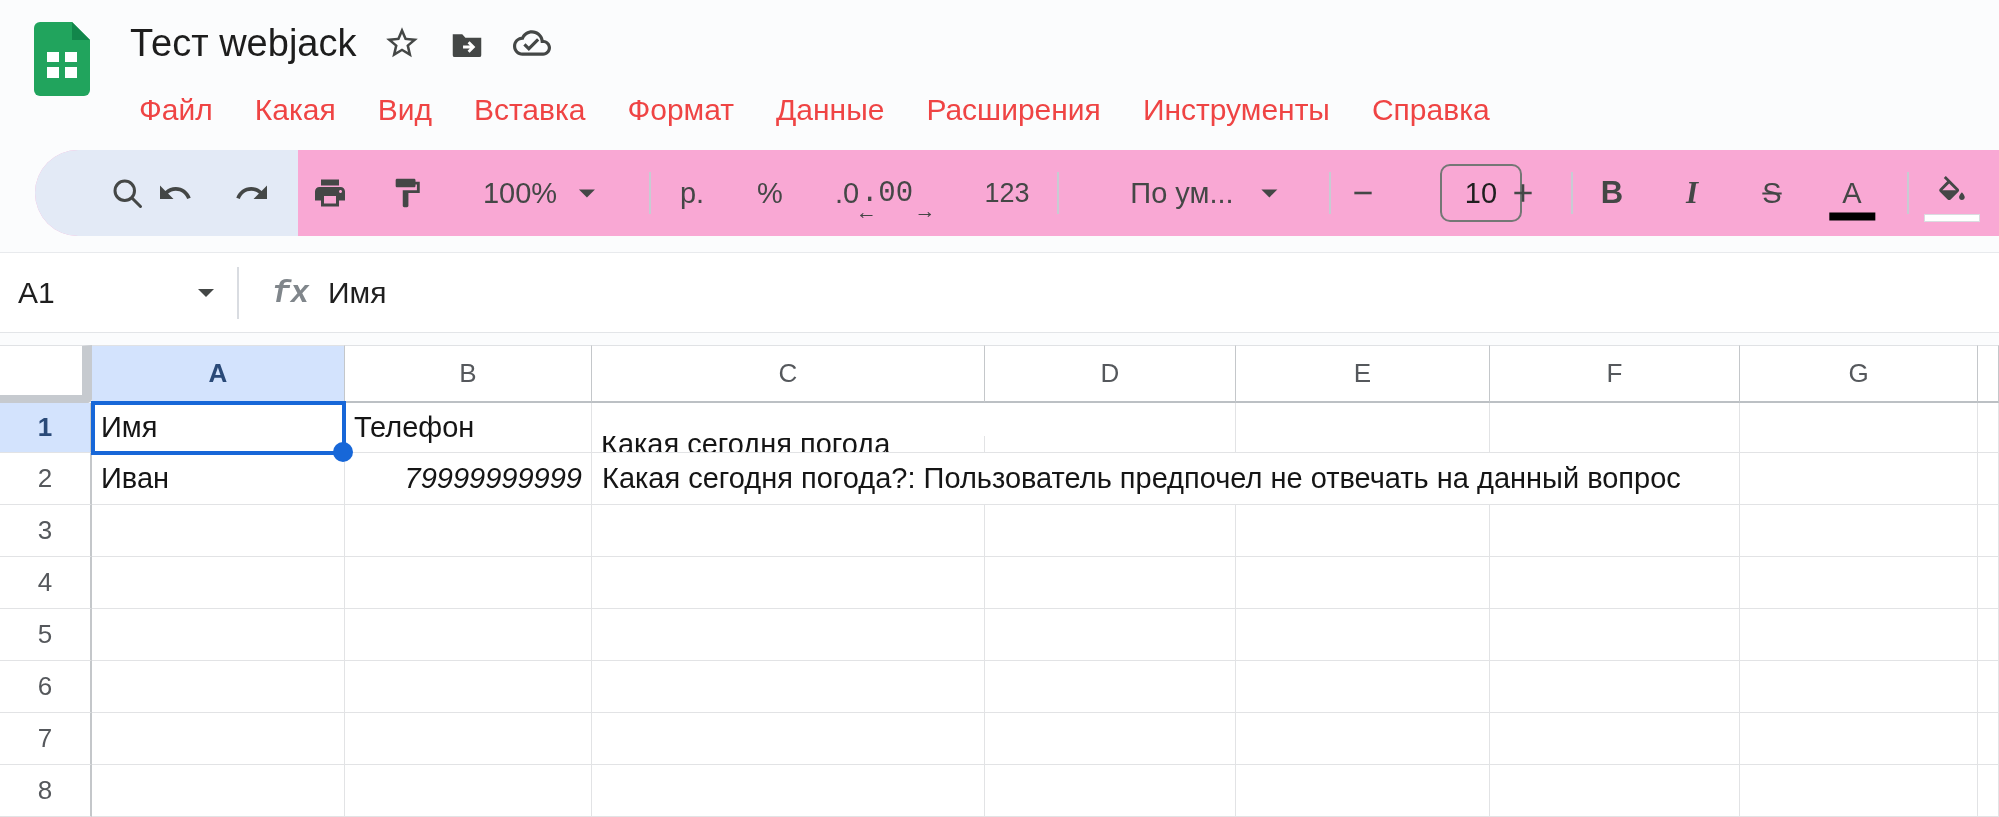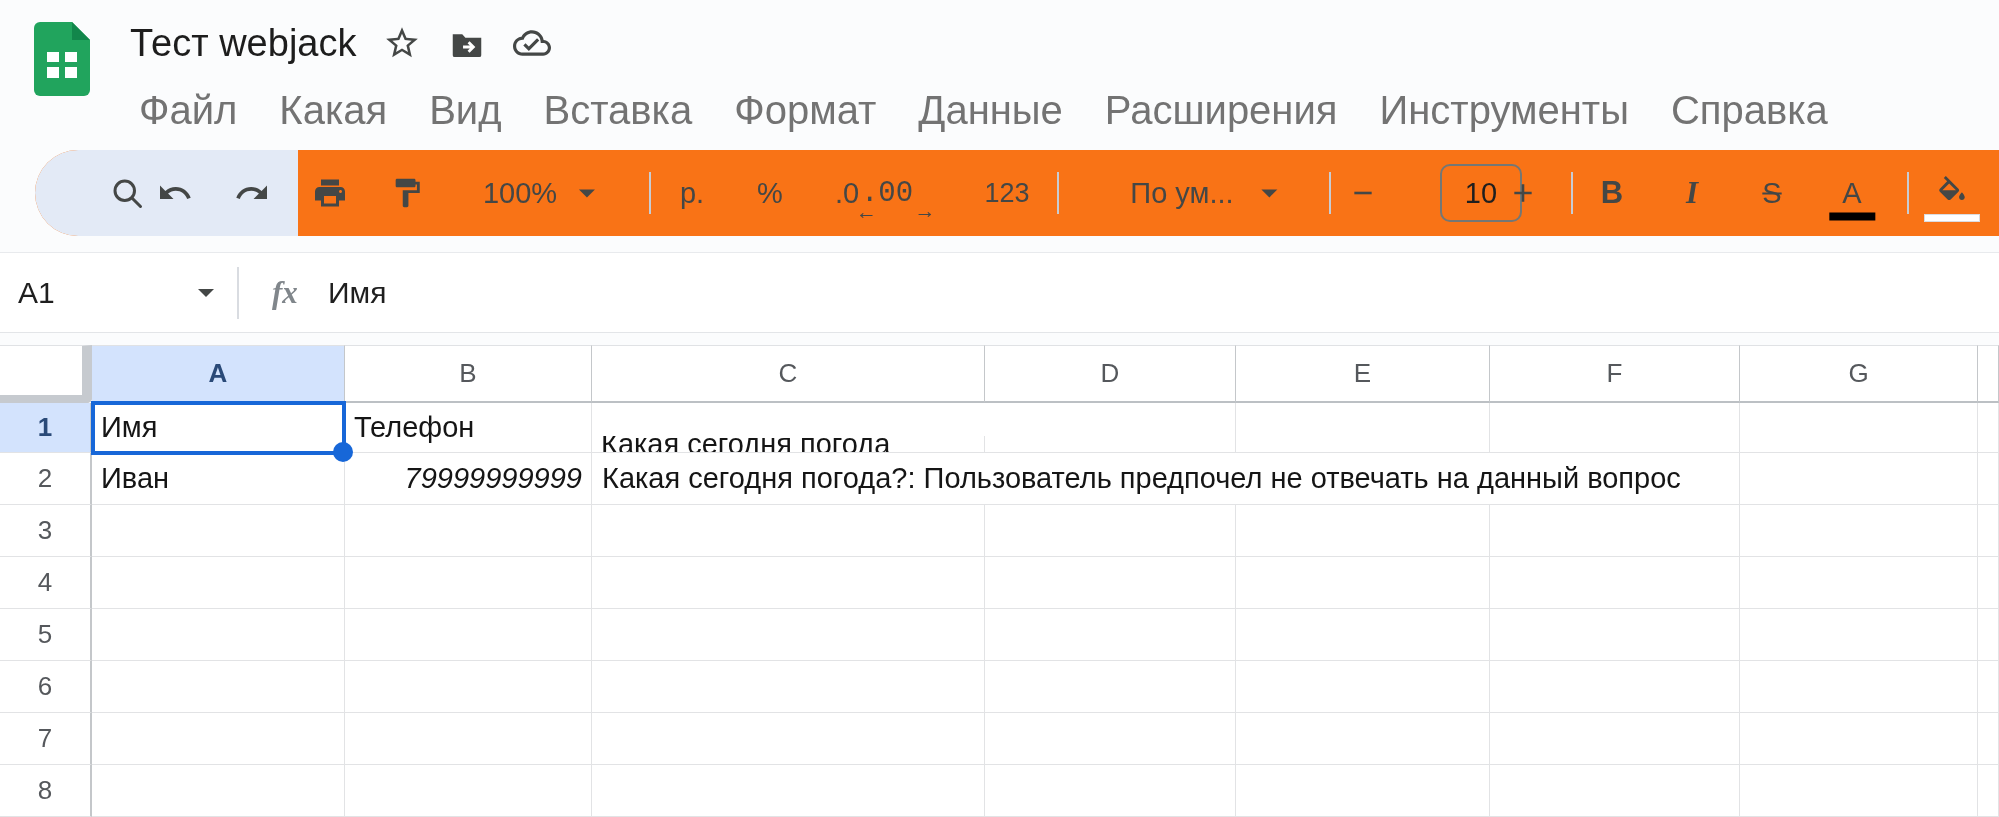--- a/index.html
+++ b/index.html
@@ -9,25 +9,25 @@
     font-family:"Liberation Sans", sans-serif; background:#fbfcfd; color:#1f1f1f;
   }
 
   
   .topbar { position:absolute; left:0; top:0; width:100%; height:140px; background:#fbfcfd; }
   .logo { position:absolute; left:34px; top:22px; width:56px; height:76px; }
   .title-row { position:absolute; left:130px; top:16px; height:54px; display:flex; align-items:center; gap:27px; }
   .doc-title { font-size:38px; color:#1d1d1d; font-weight:500; white-space:nowrap; }
   .title-ic { width:38px; height:38px; color:#444746; display:flex; align-items:center; justify-content:center; }
   .menu-row { position:absolute; left:118px; top:84px; height:52px; display:flex; align-items:center; }
-  .menu-item { font-size:40px; color:#737373; padding:0 21px; white-space:nowrap; cursor:default; }
+  .menu-item { font-size:30px; color:#ef4444; padding:0 21px; white-space:nowrap; cursor:default; }
 
   
   .toolbar { position:absolute; left:35px; top:150px; right:0; height:86px;
-    background:#f97316; border-radius:45px 0 0 45px; }
+    background:#f9a8d4; border-radius:45px 0 0 45px; }
   .search-bg { position:absolute; left:0; top:0; width:263px; height:86px;
     background:#e3eaf6; border-radius:45px 0 0 45px; }
   .tb { position:absolute; top:50%; transform:translate(-50%,-50%); color:#444746;
     display:flex; align-items:center; justify-content:center; white-space:nowrap; }
   .tb-txt { font-size:29px; font-weight:500; }
   .tb-sep { position:absolute; top:50%; transform:translate(-50%,-50%); width:2px; height:42px; background:#c8ccd3; }
   .zoom-ctl { gap:20px; }
   .font-ctl { gap:26px; }
   .caret { width:20px; height:12px; }
   .sizebox { width:82px; height:58px; border:2px solid #747775; border-radius:10px;
@@ -53,21 +53,21 @@
   .p-strike { left:1737px; }.p-color { left:1817px; } .p-sep5 { left:1873px; }
   .p-fill { left:1917px; }
 
   
   .fbar { position:absolute; left:0; top:252px; width:100%; height:81px; background:#fff;
     border-top:1px solid #e8eaed; border-bottom:1px solid #e3e5e8; }
   .namebox-txt { position:absolute; left:18px; top:50%; transform:translateY(-50%); font-size:30px; color:#1f1f1f; }
   .namebox-caret { position:absolute; left:196px; top:50%; transform:translateY(-50%); color:#444746; }
   .fbar-sep { position:absolute; left:237px; top:14px; width:2px; height:52px; background:#d9dce1; }
   .fx { position:absolute; left:272px; top:50%; transform:translateY(-50%);
-    font-family:Liberation Serif, serif; font-style:italic; font-weight:600; font-size:31px; color:#80868b; }
+    font-family:Liberation Mono, monospace; font-style:italic; font-weight:600; font-size:31px; color:#80868b; }
   .fbar-value { position:absolute; left:328px; top:50%; transform:translateY(-50%); font-size:30px; color:#1f1f1f; }
 
   
   .grid { position:absolute; left:0; top:345px; width:1999px; height:472px; background:#fff; }
   .corner { position:absolute; left:0; top:0; width:92px; height:58px; background:#fff;
     border-top:1px solid #e0e2e5; border-right:10px solid #c6cacf; border-bottom:8px solid #c6cacf;
     border-bottom-right-radius:5px; }
   .col-headers { position:absolute; left:92px; top:0; height:58px; display:flex; }
   .col-h { height:58px; background:#fff; border-top:1px solid #e0e2e5; border-right:1px solid #c4c7ca;
     border-bottom:2px solid #bcc0c4; display:flex; align-items:center; justify-content:center;

